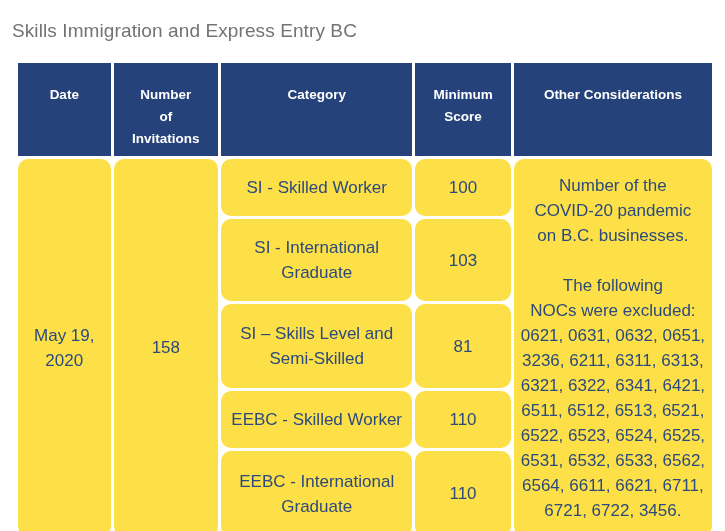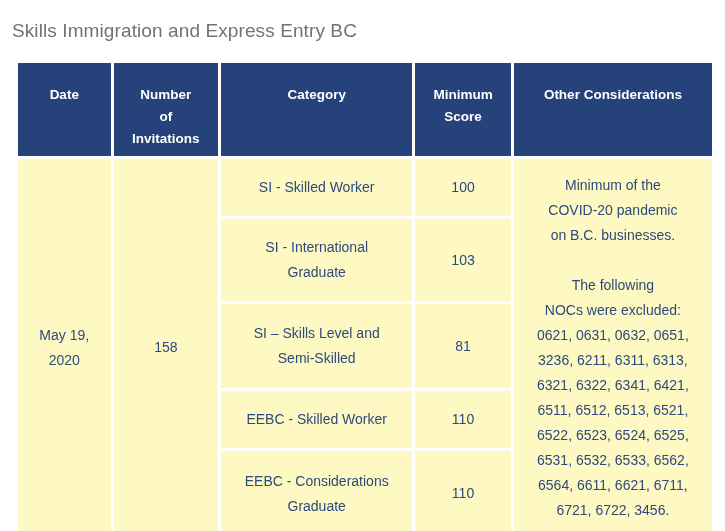--- a/index.html
+++ b/index.html
@@ -46,25 +46,26 @@
     color: #ffffff;
     font-size: 13.5px;
     font-weight: bold;
     line-height: 22px;
     height: 93px;
     vertical-align: top;
     padding-top: 21px;
     box-sizing: border-box;
   }
   #data-table tbody td {
-    background: #fef9c3;
+    background: #fde047;
     color: #2c4a7c;
-    font-size: 14px;
+    font-size: 17px;
     font-weight: 400;
     line-height: 25px;
+    border-radius: 10px;
   }
   td.col-date, td.col-invites, td.col-other {
     vertical-align: middle;
   }
   td.col-other {
     padding: 10px 6px;
     line-height: 25px;
   }
   .col-w-date     { width: 92px; }
   .col-w-invites  { width: 104px; }
@@ -119,21 +120,21 @@
       <td class="col-date" rowspan="5">
         <span>May 19,</span><br>
         <span>2020</span>
       </td>
       <td class="col-invites" rowspan="5">158</td>
       <td class="col-category">
         <span>SI - Skilled Worker</span>
       </td>
       <td class="col-score">100</td>
       <td class="col-other" rowspan="5">
-        <span class="other-block">Minimum of the</span>
+        <span class="other-block">Number of the</span>
         <span class="other-block">COVID-20 pandemic</span>
         <span class="other-block">on B.C. businesses.</span>
         <span class="other-gap"></span>
         <span class="other-block">The following</span>
         <span class="other-block">NOCs were excluded:</span>
         <span class="other-block">0621, 0631, 0632, 0651,</span>
         <span class="other-block">3236, 6211, 6311, 6313,</span>
         <span class="other-block">6321, 6322, 6341, 6421,</span>
         <span class="other-block">6511, 6512, 6513, 6521,</span>
         <span class="other-block">6522, 6523, 6524, 6525,</span>
@@ -157,19 +158,19 @@
       <td class="col-score">81</td>
     </tr>
     <tr class="row-h-4">
       <td class="col-category">
         <span>EEBC - Skilled Worker</span>
       </td>
       <td class="col-score">110</td>
     </tr>
     <tr class="row-h-5">
       <td class="col-category">
-        <span>EEBC - Considerations</span><br>
+        <span>EEBC - International</span><br>
         <span>Graduate</span>
       </td>
       <td class="col-score">110</td>
     </tr>
   </tbody>
 </table>
 
 </body></html>

